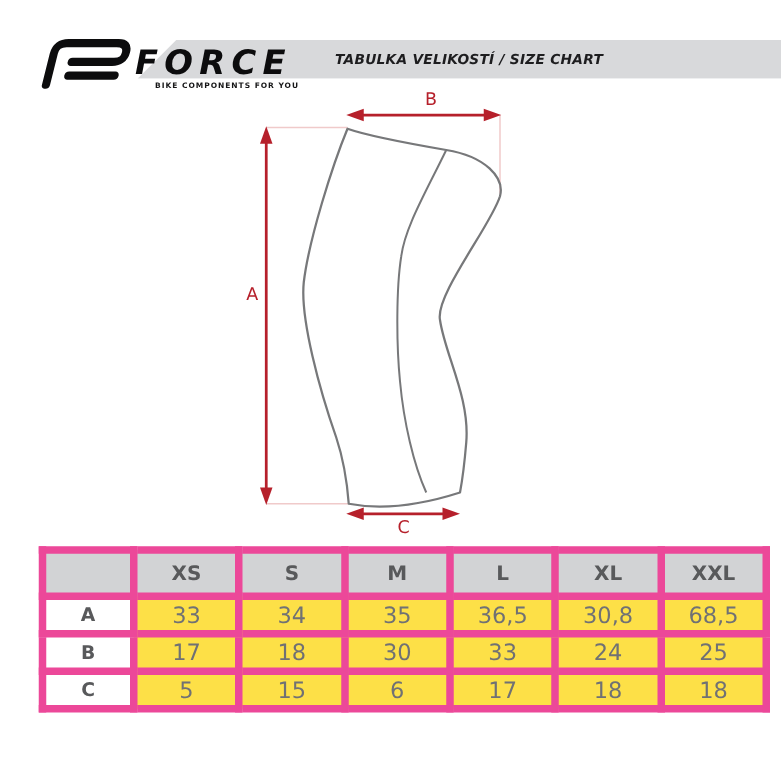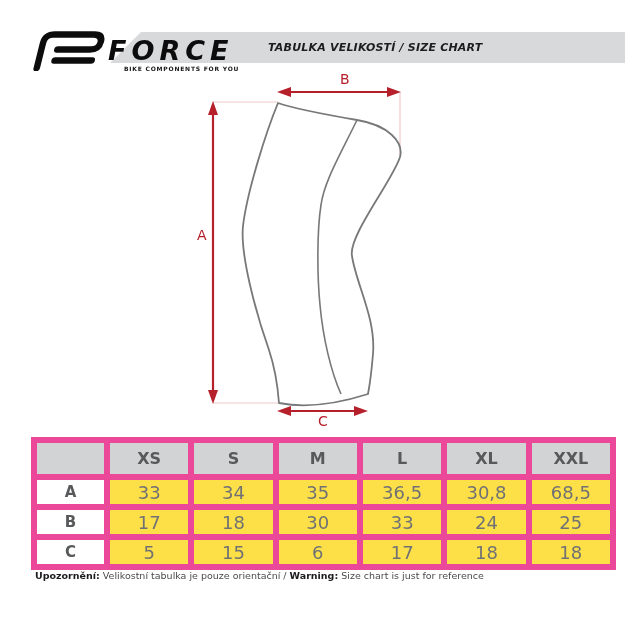--- a/index.html
+++ b/index.html
@@ -166,17 +166,14 @@
           <td>5</td>
           <td>15</td>
           <td>6</td>
           <td>17</td>
           <td>18</td>
           <td>18</td>
         </tr>
       </tbody>
   </table>
 
-  <div class="footer-note">
-    <span class="strong">Upozornění:</span><span> Velikostní tabulka je pouze orientační / </span><span class="strong">Warning:</span><span> Size chart is just for reference</span>
-  </div>
 
 </div>
 
 </body></html>

